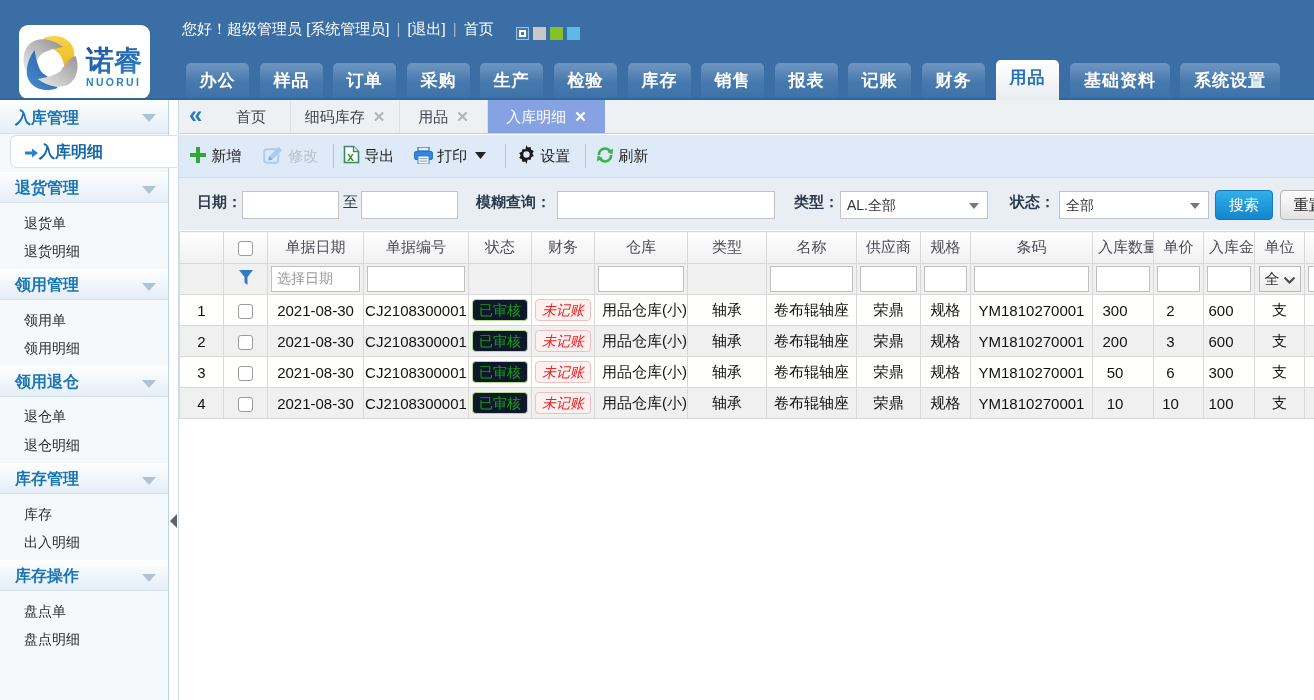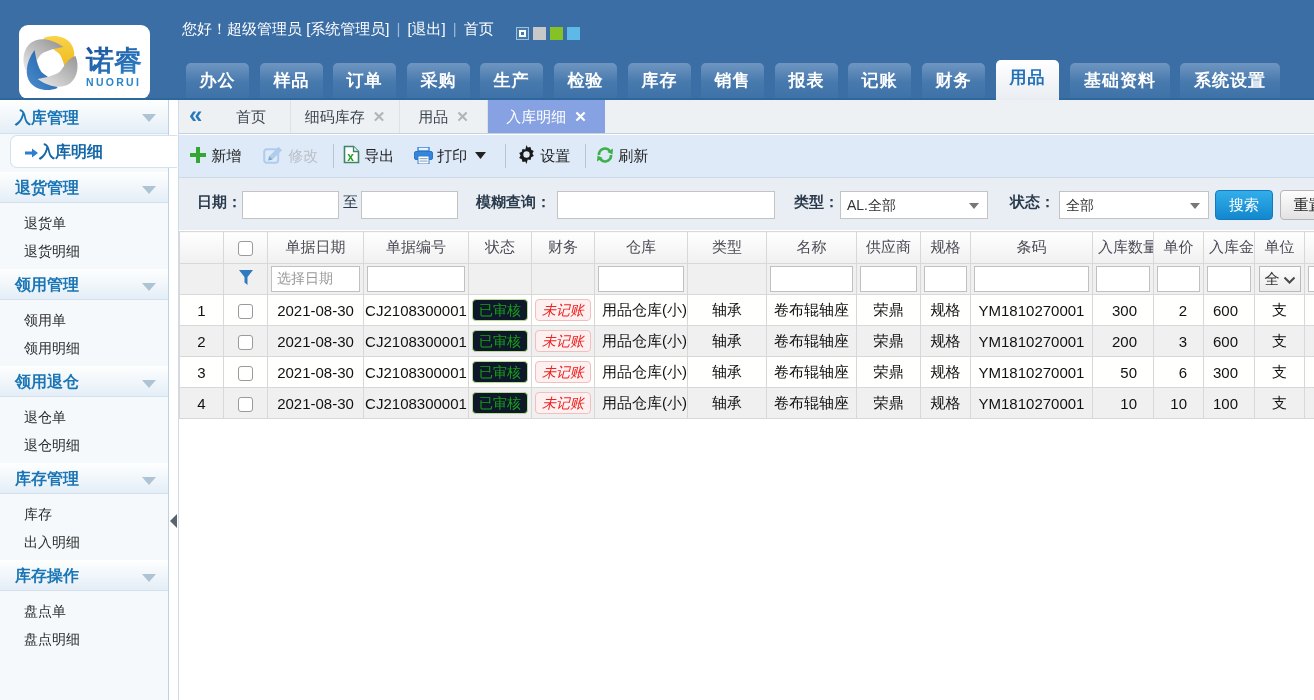--- a/index.html
+++ b/index.html
@@ -62,21 +62,21 @@
 #btnReset { position:absolute; left:1101px; top:12px; width:57px; height:30px; background:linear-gradient(#fdfdfd,#e2e2e2); border:1px solid #b5b5b5; border-radius:4px; color:#222; font-size:15px; text-align:center; line-height:28px; }
 
 
 #grid { position:absolute; left:0; top:131px; width:1246px; border-collapse:collapse; table-layout:fixed; }
 #grid td { border:1px solid #d8d8d8; height:31px; font-size:15px; color:#111; text-align:center; overflow:hidden; white-space:nowrap; padding:0; }
 #grid tr.hdr td { background:linear-gradient(#ffffff,#f0f0f0); color:#4c4c57; height:32px; }
 #grid .clipL { display:block; text-align:left; padding-left:5px; white-space:nowrap; }
 #grid tr.flt td { background:#f0f0f0; }
 #grid tr.even td { background:#f0f0f0; }
 #grid tr.odd td { background:#fffffe; }
-#grid td.num { text-align:right; padding-right:16px; }
+#grid td.num { padding-right:16px; }
 #grid td.lft { text-align:right; padding-left:4px; }
 .finp { width:calc(100% - 6px); height:26px; border:1px solid #c0c0c0; background:#fff; font-family:"Liberation Sans",sans-serif; font-size:14px; color:#999; padding:0 5px; }
 .badge { display:inline-block; height:22px; line-height:21px; padding:0 6px; border-radius:4px; font-size:14px; }
 .badge.g { color:#18a018; background:#0f172a; border:1px solid #b3dd8e; }
 .badge.r { color:#ee2222; background:#fdf0f0; border:1px solid #f3bebe;font-style:italic; }
 .cbx { display:inline-block; width:15px; height:15px; border:1px solid #9a9a9a; border-radius:3px; background:#fff; vertical-align:middle; }
 .rownum { color:#222; background:#efefef; }
 .unitsel { display:inline-block; width:42px; height:26px; line-height:24px; border:1px solid #b9b9b9; background:linear-gradient(#fdfdfd,#ececec); font-size:15px; color:#333; text-align:left; padding-left:5px; position:relative; }
 </style>
 </head>
@@ -148,21 +148,21 @@
     <div class="sitem act">入库明细<svg class="arr" width="13" height="10" viewBox="0 0 13 10">
           <path d="M0 3.5 H7 V0.5 L13 5 L7 9.5 V6.5 H0 Z" fill="#2a7fd0"></path>
         </svg></div>
     <div class="sgroup">退货管理<span class="tri"></span></div>
     <div class="sitem" style="margin-top:6px;">退货单</div>
     <div class="sitem">退货明细</div>
     <div class="sgroup">领用管理<span class="tri"></span></div>
     <div class="sitem" style="margin-top:6px;">领用单</div>
     <div class="sitem">领用明细</div>
     <div class="sgroup">领用退仓<span class="tri"></span></div>
-    <div class="sitem" style="margin-top:6px;">退仓单</div>
+    <div class="sitem" style="margin-top:6px;font-family:Liberation Mono, monospace;">退仓单</div>
     <div class="sitem">退仓明细</div>
     <div class="sgroup">库存管理<span class="tri"></span></div>
     <div class="sitem" style="margin-top:6px;">库存</div>
     <div class="sitem">出入明细</div>
     <div class="sgroup">库存操作<span class="tri"></span></div>
     <div class="sitem" style="margin-top:6px;">盘点单</div>
     <div class="sitem">盘点明细</div>
   </div>
   <div id="collapse"></div>
 

